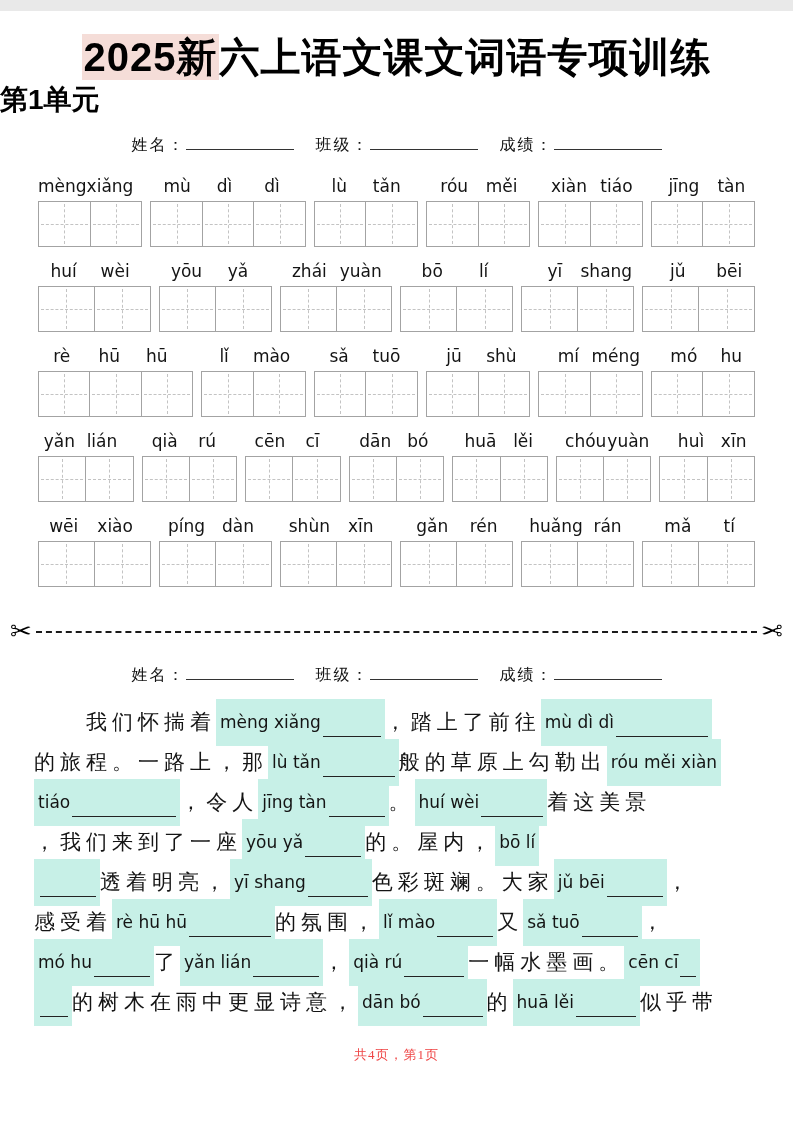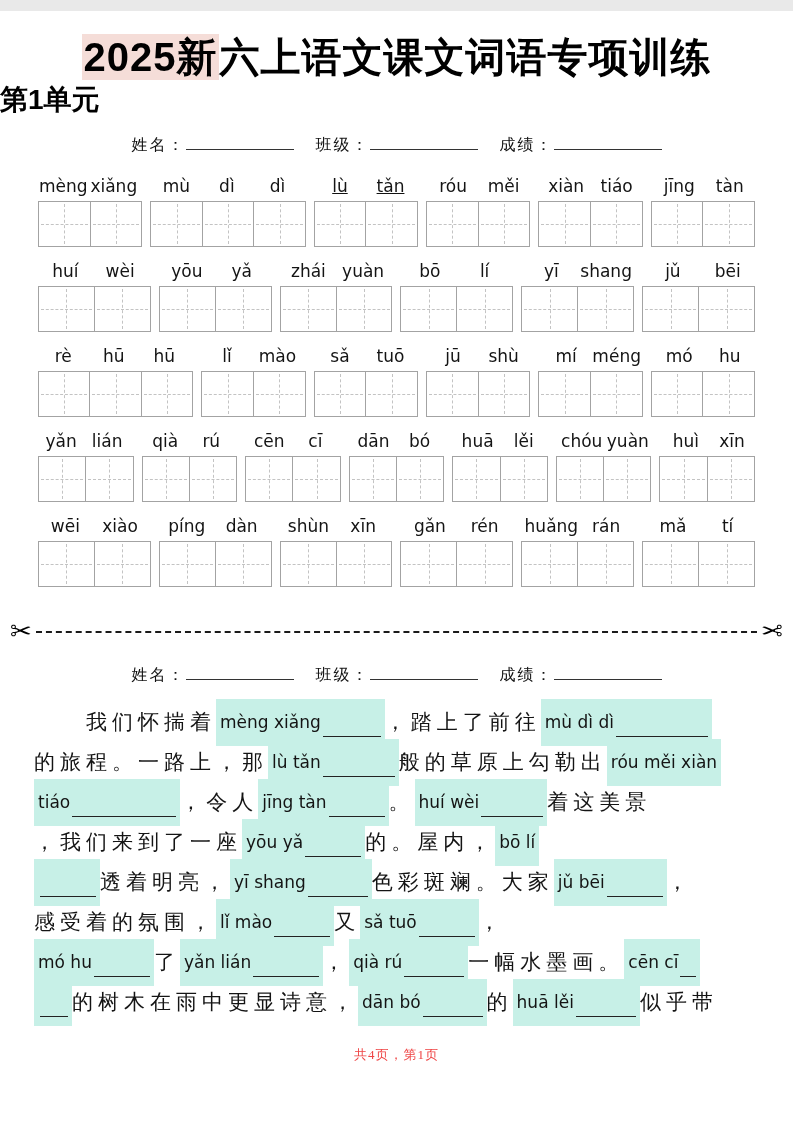--- a/index.html
+++ b/index.html
@@ -11,21 +11,21 @@
   .title .hl{background:var(--hl-bg,#f5ddd8);padding:1px 2px;}
   .subtitle{margin:2px 0 0;text-align:left;font-family:"Liberation Sans",sans-serif;
             font-weight:900;font-size:28px;line-height:34px;color:#000;}
   
   .name-row{display:flex;justify-content:space-between;width:530px;margin:18px auto 0;
             font-size:16px;}
   .nf-label{letter-spacing:2px;}
   .nf-line{display:inline-block;width:108px;height:13px;border-bottom:1.5px solid #333;}
   
   #grid-rows{margin:18px 38px 0;}
-  .py-row{display:flex;gap:12px;margin-top:12px;margin-bottom:3px;}
+  .py-row{display:flex;gap:20px;margin-top:12px;margin-bottom:3px;}
   .py-row:first-child{margin-top:0;}
   .py-group{display:flex;}
   .py-syl{flex:1;text-align:center;white-space:nowrap;
           font-family:"DejaVu Sans",sans-serif;font-size:17px;line-height:24px;color:#141414;}
   .box-row{display:flex;gap:8px;}
   .box-group{display:flex;height:46px;border:1px solid #a3a3a3;box-sizing:border-box;}
   .cell{flex:1;position:relative;}
   .cell + .cell{border-left:1px solid #a3a3a3;}
   .cell::before{content:"";position:absolute;top:2px;bottom:2px;left:50%;border-left:1px dashed #c3c3c3;}
   .cell::after{content:"";position:absolute;left:2px;right:2px;top:50%;border-top:1px dashed #c3c3c3;}
@@ -66,21 +66,21 @@
       <div class="py-row">
         <div class="py-group" style="flex: 2 1 0px;">
           <span class="py-syl">mèng</span>
           <span class="py-syl">xiǎng</span>
         </div>
         <div class="py-group" style="flex: 3 1 0px;">
           <span class="py-syl">mù</span>
           <span class="py-syl">dì</span>
           <span class="py-syl">dì</span>
         </div>
-        <div class="py-group" style="flex: 2 1 0px; text-decoration: underline;">
+        <div class="py-group" style="flex: 2 1 0px;">
           <span class="py-syl">lù</span>
           <span class="py-syl">tǎn</span>
         </div>
         <div class="py-group" style="flex: 2 1 0px;">
           <span class="py-syl">róu</span>
           <span class="py-syl">měi</span>
         </div>
         <div class="py-group" style="flex: 2 1 0px;">
           <span class="py-syl">xiàn</span>
           <span class="py-syl">tiáo</span>
@@ -413,20 +413,24 @@
         </span>
         <span class="cn">色彩斑斓。大家</span>
         <span class="blank">
           <span class="py">jǔ bēi</span>
           <span class="u" style="width: 56px;"></span>
         </span>
         <span class="cn">，</span>
       </div>
       <div class="p-line">
         <span class="cn">感受着</span>
+        <span class="blank">
+          <span class="py">rè hū hū</span>
+          <span class="u" style="width: 82px;"></span>
+        </span>
         <span class="cn">的氛围，</span>
         <span class="blank">
           <span class="py">lǐ mào</span>
           <span class="u" style="width: 56px;"></span>
         </span>
         <span class="cn">又</span>
         <span class="blank">
           <span class="py">sǎ tuō</span>
           <span class="u" style="width: 56px;"></span>
         </span>

